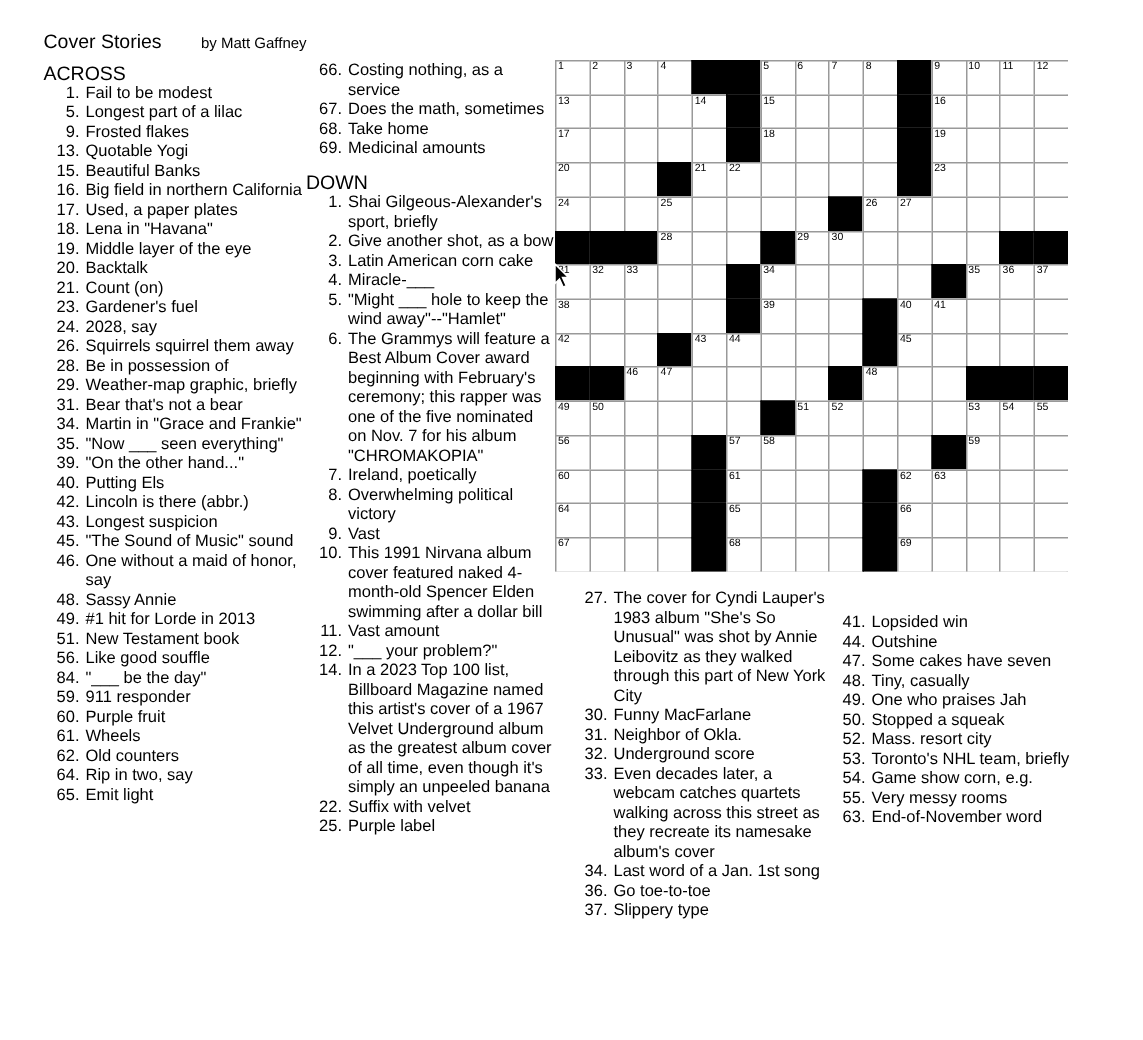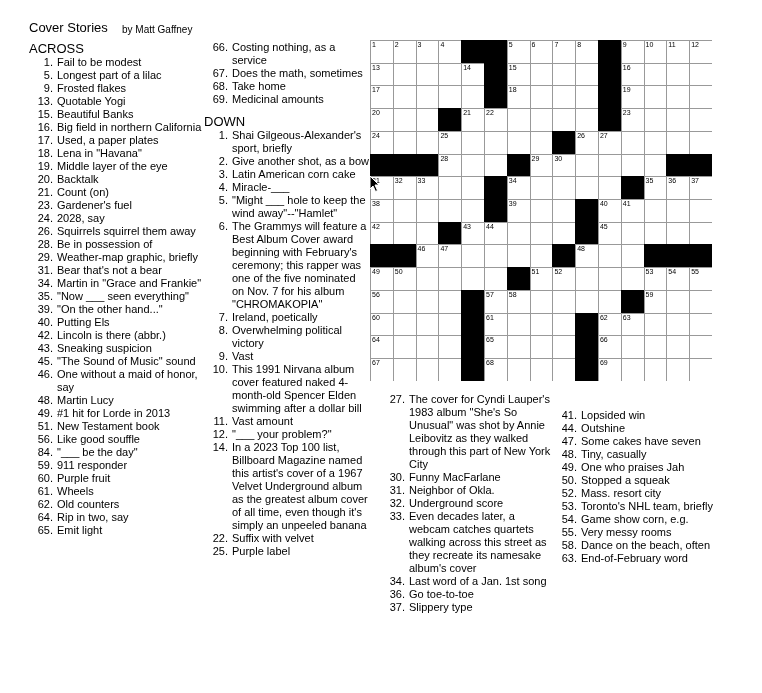--- a/index.html
+++ b/index.html
@@ -1,19 +1,19 @@
 <!DOCTYPE html>
 <html><head>
 <meta charset="utf-8">
 <style>
   html, body { margin: 0; padding: 0; background: #ffffff; }
   body { width: 762px; height: 693px; position: relative; overflow: hidden;
          font-family: "Liberation Sans", sans-serif; color: #000; }
   .title { position: absolute; left: 29px; top: 20px; font-size: 13px; }
-  .byline { position: absolute; left: 122px; top: 24px; font-size: 10px; }
+  .byline { position: absolute; left: 134px; top: 24px; font-size: 10px; }
   .col { position: absolute; font-size: 11px; line-height: 13px; }
   .col h3 { font-weight: normal; font-size: 13px; margin: 0; line-height: 15px; }
   .clue { display: flex; }
   .clue .num { width: 24px; text-align: right; padding-right: 4px; flex: none; }
   .clue .txt { flex: 1; }
   #col1 { left: 29px; top: 41px; width: 175px; }
   #col1 .clue { margin-left: 0; }
   #col2 { left: 204px; top: 41px; width: 165px; }
   #col3 { left: 381px; top: 393px; width: 170px; }
   #col4 { left: 553px; top: 393px; width: 170px; margin-top: 16px; }
@@ -116,33 +116,33 @@
     <div class="clue">
       <span class="num">40.</span>
       <span class="txt">Putting Els</span>
     </div>
     <div class="clue">
       <span class="num">42.</span>
       <span class="txt">Lincoln is there (abbr.)</span>
     </div>
     <div class="clue">
       <span class="num">43.</span>
-      <span class="txt">Sneaking suspicion</span>
+      <span class="txt">Longest suspicion</span>
     </div>
     <div class="clue">
       <span class="num">45.</span>
       <span class="txt">"The Sound of Music" sound</span>
     </div>
     <div class="clue">
       <span class="num">46.</span>
       <span class="txt">One without a maid of honor, say</span>
     </div>
     <div class="clue">
       <span class="num">48.</span>
-      <span class="txt">Martin Lucy</span>
+      <span class="txt">Sassy Annie</span>
     </div>
     <div class="clue">
       <span class="num">49.</span>
       <span class="txt">#1 hit for Lorde in 2013</span>
     </div>
     <div class="clue">
       <span class="num">51.</span>
       <span class="txt">New Testament book</span>
     </div>
     <div class="clue">
@@ -327,26 +327,22 @@
     </div>
     <div class="clue">
       <span class="num">54.</span>
       <span class="txt">Game show corn, e.g.</span>
     </div>
     <div class="clue">
       <span class="num">55.</span>
       <span class="txt">Very messy rooms</span>
     </div>
     <div class="clue">
-      <span class="num">58.</span>
-      <span class="txt">Dance on the beach, often</span>
-    </div>
-    <div class="clue">
       <span class="num">63.</span>
-      <span class="txt">End-of-February word</span>
+      <span class="txt">End-of-November word</span>
     </div>
   </div>
 
 <div class="grid" id="grid">
     <div class="cell">
       <span class="n">1</span>
     </div>
     <div class="cell">
       <span class="n">2</span>
     </div>

